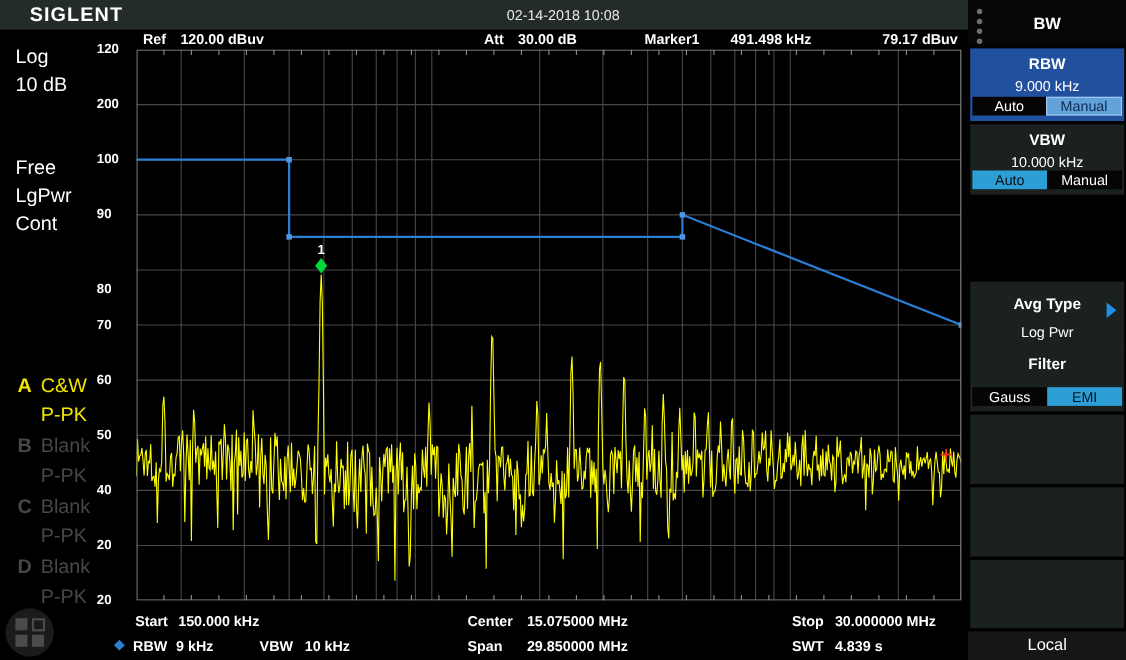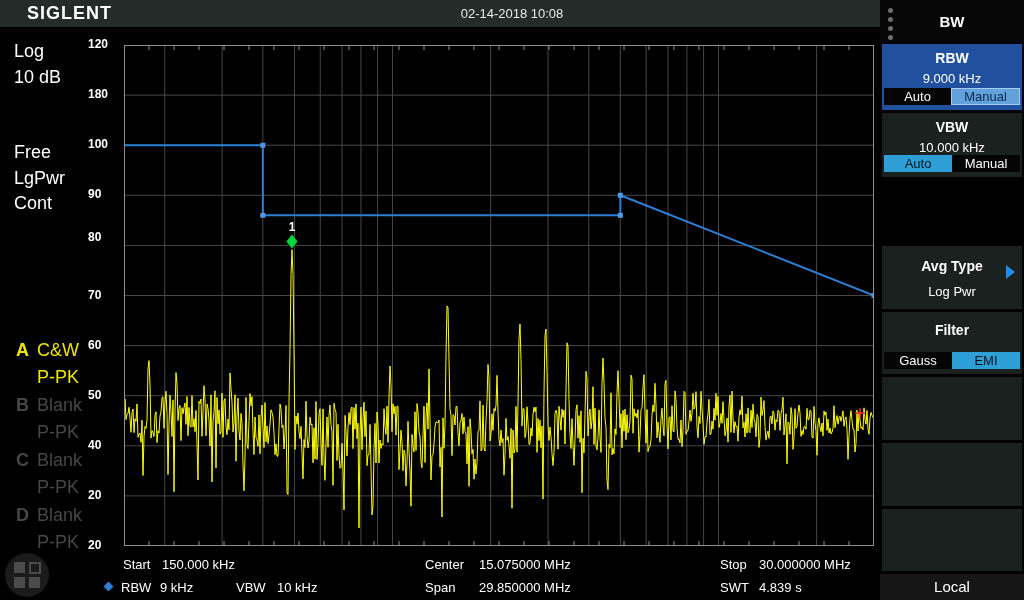--- a/index.html
+++ b/index.html
@@ -16,21 +16,21 @@
   .left-panel{position:absolute;left:0;top:27px;width:124px;height:545px;font-size:18px;}
   .lp{position:absolute;left:14px;white-space:nowrap;}
   .trace-letter{position:absolute;left:16px;font-weight:bold;}
   .trace-text{position:absolute;left:37px;}
   .tr-active{color:#f0e500;}
   .tr-off{color:#474747;}
   
   .ylabel{position:absolute;left:88px;width:32px;font-size:12px;font-weight:bold;color:#fff;}
   #spectrum-svg{position:absolute;left:124px;top:45px;}
   
-  .status-bar{position:absolute;left:100px;top:552px;width:780px;height:48px;font-size:13px;font-weight:normal;}
+  .status-bar{position:absolute;left:100px;top:552px;width:780px;height:48px;font-size:13px;font-weight:bold;}
   .status-bar span{position:absolute;white-space:nowrap;}
   .r1{top:5px;} .r2{top:28px;}
   .trace-dot{width:7px;height:7px;background:#2e7fd2;transform:rotate(45deg);display:block;}
   
   .right-panel{position:absolute;left:880px;top:0;width:144px;height:600px;background:#000;}
   .menu-header{position:absolute;left:0;top:0;width:144px;height:43px;background:#060606;}
   .menu-title{position:absolute;left:0;right:0;top:13px;text-align:center;font-size:15px;font-weight:bold;}
   .handle-dot{position:absolute;left:8px;width:5px;height:5px;border-radius:50%;background:#6e6e6e;}
   .cell{position:absolute;left:2px;width:140px;background:#1a211f;}
   .cell-title{position:absolute;left:0;right:0;top:6px;text-align:center;font-size:14px;font-weight:bold;}
@@ -53,20 +53,29 @@
 </head>
 <body>
 
 <div class="screen">
 
   <div class="titlebar">
     <span class="brand">SIGLENT</span>
     <span class="clock">02-14-2018 10:08</span>
   </div>
 
+  <div class="header-row">
+    <span style="left:6px">Ref</span>
+    <span style="left:40px">120.00 dBuv</span>
+    <span style="left:316px">Att</span>
+    <span style="left:347px">30.00 dB</span>
+    <span style="left:462px">Marker1</span>
+    <span style="left:540px">491.498 kHz</span>
+    <span style="left:678px">79.17 dBuv</span>
+  </div>
 
   <div class="left-panel">
     <span class="lp" style="top:14px">Log</span>
     <span class="lp" style="top:40px">10 dB</span>
     <span class="lp" style="top:115px">Free</span>
     <span class="lp" style="top:141px">LgPwr</span>
     <span class="lp" style="top:166px">Cont</span>
 
     <span class="trace-letter tr-active" style="top:313px">A</span>
     <span class="trace-text  tr-active" style="top:313px">C&amp;W</span>
@@ -80,24 +89,24 @@
     <span class="trace-text  tr-off" style="top:423px">Blank</span>
     <span class="trace-text  tr-off" style="top:450px">P-PK</span>
 
     <span class="trace-letter tr-off" style="top:478px">D</span>
     <span class="trace-text  tr-off" style="top:478px">Blank</span>
     <span class="trace-text  tr-off" style="top:505px">P-PK</span>
   </div>
 
   <div id="y-labels">
       <div class="ylabel" style="top: 37px;">120</div>
-      <div class="ylabel" style="top: 87.1px;">180</div>
+      <div class="ylabel" style="top: 87.1px;">200</div>
       <div class="ylabel" style="top: 137.2px;">100</div>
       <div class="ylabel" style="top: 187.3px;">90</div>
-      <div class="ylabel" style="top: 230px;">80</div>
+      <div class="ylabel" style="top: 255px;">80</div>
       <div class="ylabel" style="top: 287.5px;">70</div>
       <div class="ylabel" style="top: 337.6px;">60</div>
       <div class="ylabel" style="top: 387.7px;">50</div>
       <div class="ylabel" style="top: 437.8px;">40</div>
       <div class="ylabel" style="top: 487.9px;">20</div>
       <div class="ylabel" style="top: 538px;">20</div>
     </div>
 
   <svg id="spectrum-svg" width="750" height="501" viewBox="0 0 750 501">
       <line x1="40.72265578145404" y1="0" x2="40.72265578145404" y2="501" stroke="#484848" stroke-width="1"></line>
@@ -243,21 +252,21 @@
     <div class="cell" style="top:113px;height:64px">
       <span class="cell-title">VBW</span>
       <span class="cell-value">10.000 kHz</span>
       <span class="toggle-row">
         <span class="tg on-cyan">Auto</span>
         <span class="tg">Manual</span>
       </span>
     </div>
 
 
-    <div class="cell" style="top:246px;height:63px">
+    <div class="cell" style="top:256px;height:63px">
       <span class="cell-title" style="top:12px">Avg Type</span>
       <span class="cell-value" style="top:38px">Log Pwr</span>
       <span class="submenu-arrow"></span>
     </div>
 
     <div class="cell" style="top:312px;height:62px">
       <span class="cell-title" style="top:10px">Filter</span>
       <span class="toggle-row">
         <span class="tg">Gauss</span>
         <span class="tg on-cyan">EMI</span>

